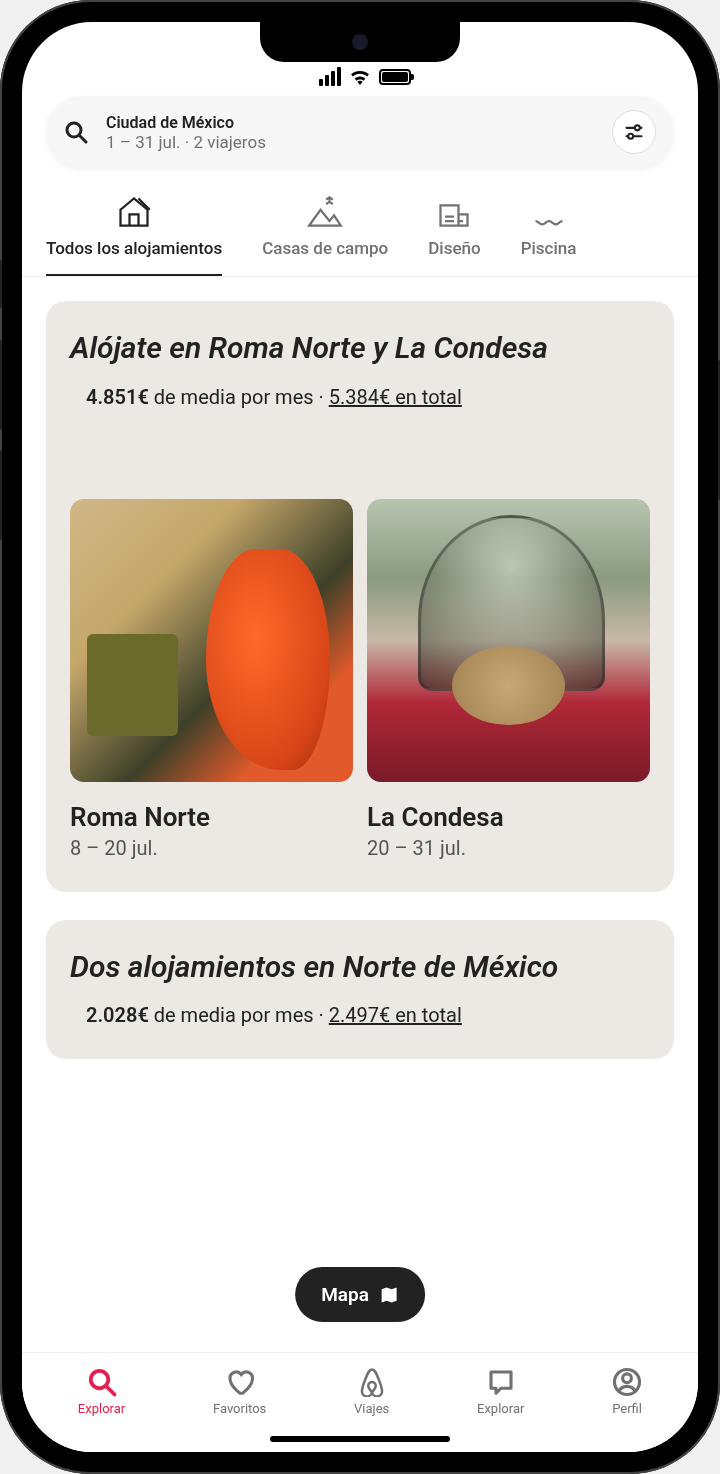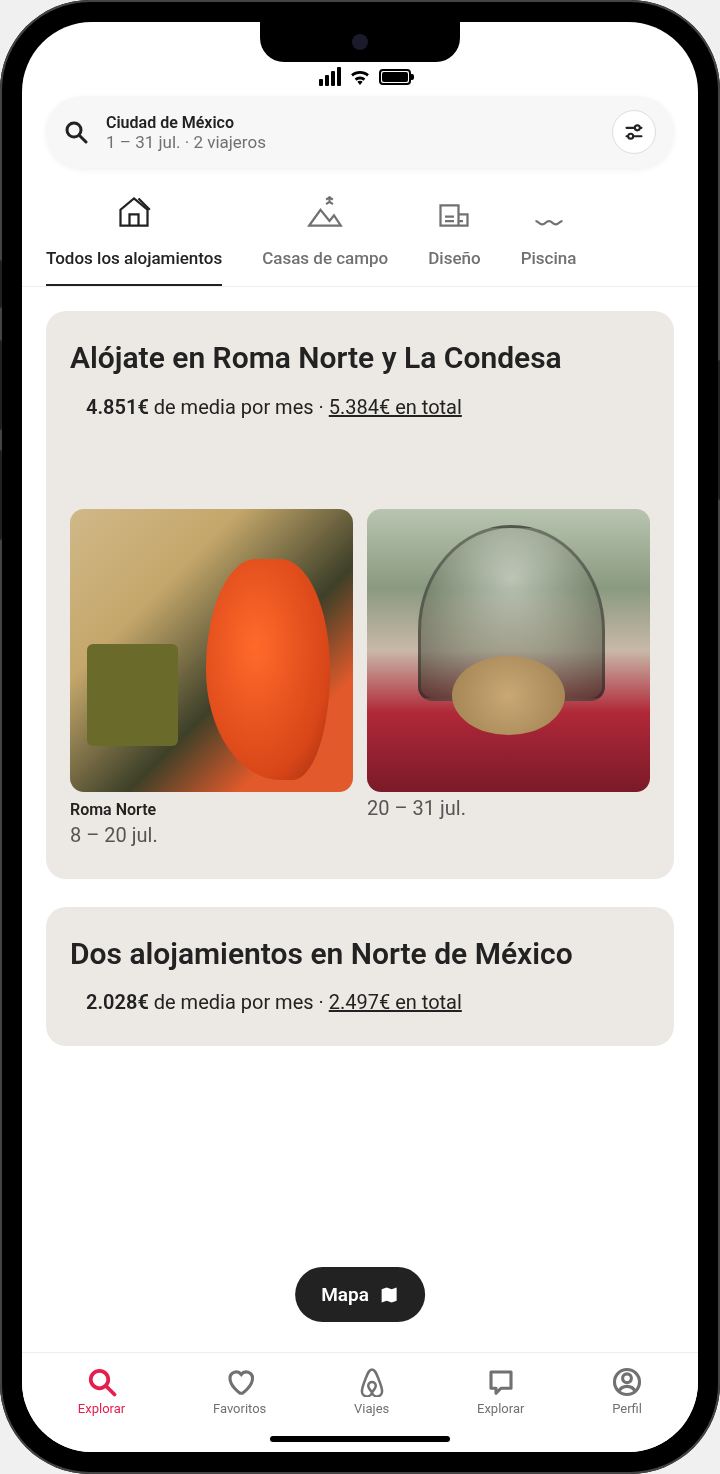--- a/index.html
+++ b/index.html
@@ -32,35 +32,35 @@
   .search-wrap { padding: 10px 24px 6px; }
   .search-pill { background: #f7f7f7; border-radius: 40px; display: flex; align-items: center; padding: 14px 18px; box-shadow: 0 2px 6px rgba(0,0,0,0.06); }
   .search-icon { width: 24px; height: 24px; margin-right: 18px; flex-shrink:0; }
   .search-text { flex: 1; }
   .search-dest { font-size: 16px; font-weight: 600; color: #222; }
   .search-sub { font-size: 17px; color: #717171; }
   .filter-btn { width: 44px; height: 44px; border-radius: 50%; border: 1px solid #ddd; display:flex; align-items:center; justify-content:center; background:#fff; flex-shrink:0; }
 
   
   .tabs { display: flex; gap: 40px; padding: 20px 0 0 24px; overflow: hidden; border-bottom: 1px solid #eee; }
-  .tab { display: flex; flex-direction: column; align-items: center; gap: 18px; color: #717171; font-size: 17px; font-weight: 500; padding-bottom: 16px; white-space: nowrap; flex-shrink:0; }
+  .tab { display: flex; flex-direction: column; align-items: center; gap: 8px; color: #717171; font-size: 17px; font-weight: 500; padding-bottom: 16px; white-space: nowrap; flex-shrink:0; }
   .tab.active { color: #222; border-bottom: 3px solid #222; margin-bottom:-1px; }
   .tab svg { width: 36px; height: 36px; }
 
   
   .content { flex: 1; overflow: hidden; padding: 24px 24px 0; }
   .card { background: #ece9e4; border-radius: 20px; padding: 28px 24px 32px; margin-bottom: 28px; }
-  .card-title { font-size: 30px; font-weight: 600; line-height: 1.25; color: #222; margin-bottom: 18px; }
+  .card-title { font-size: 30px; font-weight: 600; line-height: 1.25; color: #222; margin-bottom: 18px; font-style: italic; }
   .card-price { font-size: 20px; color: #222; margin-left: 16px; }
   .card-price .bold { font-weight: 600; }
   .total { text-decoration: underline; }
   .listings { display: flex; gap: 14px; margin-top: 90px; }
   .listing { flex: 1; }
   .listing-img { width: 100%; aspect-ratio: 1/1; border-radius: 14px; overflow:hidden; position:relative; }
-  .listing-name { font-size: 16px; font-weight: 600; margin-top: 8px; color:#222; }
+  .listing-name { font-size: 26px; font-weight: 600; margin-top: 20px; color:#222; }
   .listing-dates { font-size: 20px; color: #555; margin-top: 4px; }
 
   
   .img-a { background: linear-gradient(135deg,#d0b888 0%, #c5a76b 30%, #3d4028 60%, #e25a2b 80%); }
   .img-a::before { content:""; position:absolute; left:48%; top:18%; width:44%; height:78%; background: radial-gradient(ellipse at 40% 40%, #ff6a2a 0%, #d84518 70%, #9a2e0e 100%); border-radius: 40% 40% 30% 60% / 50% 50% 50% 50%; }
   .img-a::after { content:""; position:absolute; left:6%; top:48%; width:32%; height:36%; background:#6a6a2a; border-radius:6px;}
   .img-b { background: linear-gradient(180deg,#b8c4b0 0%, #8a9a80 28%, #c8b8a8 50%, #b02838 72%, #7a1a28 100%); }
   .img-b::before { content:""; position:absolute; left:18%; top:6%; width:64%; height:60%; background: radial-gradient(circle at 50% 30%, rgba(255,255,255,0.4) 0%, rgba(120,130,110,0.5) 50%, rgba(40,40,30,0.6) 100%); border-radius: 50% 50% 8% 8% / 60% 60% 8% 8%; border:3px solid rgba(30,30,30,0.4);}
   .img-b::after { content:""; position:absolute; left:30%; top:52%; width:40%; height:28%; background: radial-gradient(circle, #c9a876, #a08050); border-radius:50%;}
 
@@ -160,20 +160,21 @@
             <span class="bold">4.851€</span><span> de media por mes · </span><span class="total">5.384€ en total</span>
           </div>
           <div class="listings">
             <div class="listing">
               <div class="listing-img img-a"></div>
               <div class="listing-name">Roma Norte</div>
               <div class="listing-dates">8 – 20 jul.</div>
             </div>
             <div class="listing">
               <div class="listing-img img-b"></div>
+              <div class="listing-name">La Condesa</div>
               <div class="listing-dates">20 – 31 jul.</div>
             </div>
           </div>
         </div>
 
         <div class="card">
           <div class="card-title">Dos alojamientos en Norte de México</div>
           <div class="card-price">
             <span class="bold">2.028€</span><span> de media por mes · </span><span class="total">2.497€ en total</span>
           </div>

